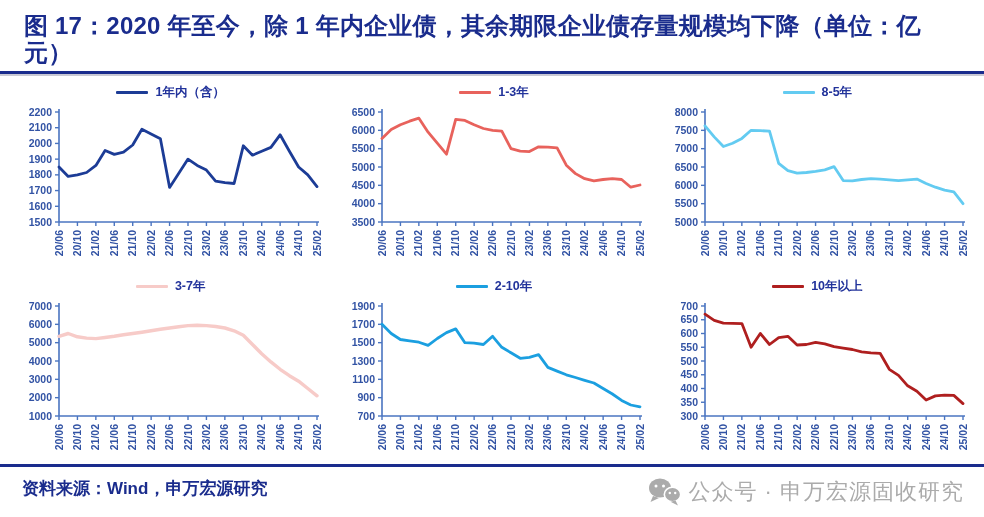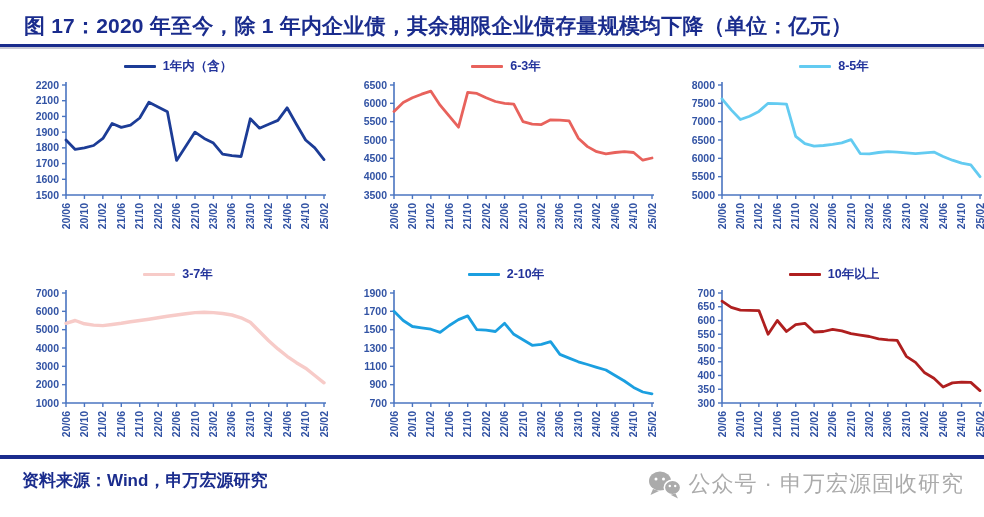--- a/index.html
+++ b/index.html
@@ -2,26 +2,26 @@
 <html><head>
 <meta charset="utf-8">
 <style>
   * { margin:0; padding:0; box-sizing:border-box; }
   html,body { width:984px; height:517px; background:#ffffff; overflow:hidden;
     font-family:"Liberation Sans","DejaVu Sans",sans-serif; }
   .page { width:984px; height:517px; display:flex; flex-direction:column; background:#fff; }
 
   
   .hdr { padding:12px 24px 5px 24px; }
-  .hdr h1 { font-size:21px; line-height:27px; font-weight:bold; color:#1A2C8D; letter-spacing:0.2px; }
+  .hdr h1 { font-size:24px; line-height:27px; font-weight:bold; color:#1A2C8D; letter-spacing:0.2px; }
   .title-rule { height:3px; background:#1A2C8D; box-shadow:0 2px 0 0 #c9c9d4; }
 
   
   .charts { flex:1; display:grid; grid-template-columns:1fr 1fr 1fr; grid-template-rows:1fr 1fr;
-    padding:4px 8px 0 20px; column-gap:6px; row-gap:2px;gap:12px; }
+    padding:4px 8px 0 12px; column-gap:6px; row-gap:2px; }
   .cell { display:flex; flex-direction:column; align-items:center; }
   .legend { display:flex; align-items:center; justify-content:center; gap:7px; height:18px; margin-top:6px; }
   .lg-line { width:32px; height:3px; border-radius:1px; display:inline-block; }
   .lg-label { font-size:12.5px; font-weight:600; color:#22339B; }
   svg.plot { display:block; margin-top:2px; }
   svg.plot text { font-weight:600; }
 
   
   .foot-rule { height:4px; background:#1A2C8D; }
   .foot { height:58px; display:flex; justify-content:space-between; align-items:flex-start;
@@ -96,21 +96,21 @@
           <text x="289.07142857142856" y="126" text-anchor="end" font-size="10.5" fill="#3253A4" transform="rotate(-90 289.07142857142856 126)">24/10</text>
           <line x1="304" y1="118" x2="304" y2="122" stroke="#4A74C0" stroke-width="1.4"></line>
           <text x="307.5" y="126" text-anchor="end" font-size="10.5" fill="#3253A4" transform="rotate(-90 307.5 126)">25/02</text>
           <polyline points="46.0,63.0 55.2,72.4 64.4,70.9 73.6,68.5 82.9,61.4 92.1,46.5 101.3,50.4 110.5,48.1 119.7,41.0 128.9,25.3 138.1,30.0 147.4,34.7 156.6,83.4 165.8,69.3 175.0,55.1 184.2,61.4 193.4,66.1 202.6,77.1 211.9,78.7 221.1,79.5 230.3,41.8 239.5,51.2 248.7,47.3 257.9,43.4 267.1,30.8 276.4,47.3 285.6,63.0 294.8,70.9 304.0,82.6" fill="none" stroke="#1C3C96" stroke-width="2.8" stroke-linejoin="round" stroke-linecap="round"></polyline>
         </svg>
     </section>
 
     <section class="cell">
       <div class="legend">
         <span class="lg-line" style="background: rgb(232, 98, 92);"></span>
-        <span class="lg-label">6-3年</span>
+        <span class="lg-label">1-3年</span>
       </div>
       <svg class="plot" width="316" height="166" viewBox="0 0 316 166">
           <line x1="46" y1="5" x2="46" y2="118" stroke="#4A74C0" stroke-width="1.6"></line>
           <line x1="46" y1="118" x2="306" y2="118" stroke="#4A74C0" stroke-width="1.6"></line>
           <line x1="42" y1="118" x2="46" y2="118" stroke="#4A74C0" stroke-width="1.4"></line>
           <text x="39" y="121.5" text-anchor="end" font-size="10.5" fill="#3253A4">3500</text>
           <line x1="42" y1="99.66666666666667" x2="46" y2="99.66666666666667" stroke="#4A74C0" stroke-width="1.4"></line>
           <text x="39" y="103.16666666666667" text-anchor="end" font-size="10.5" fill="#3253A4">4000</text>
           <line x1="42" y1="81.33333333333334" x2="46" y2="81.33333333333334" stroke="#4A74C0" stroke-width="1.4"></line>
           <text x="39" y="84.83333333333334" text-anchor="end" font-size="10.5" fill="#3253A4">4500</text>

